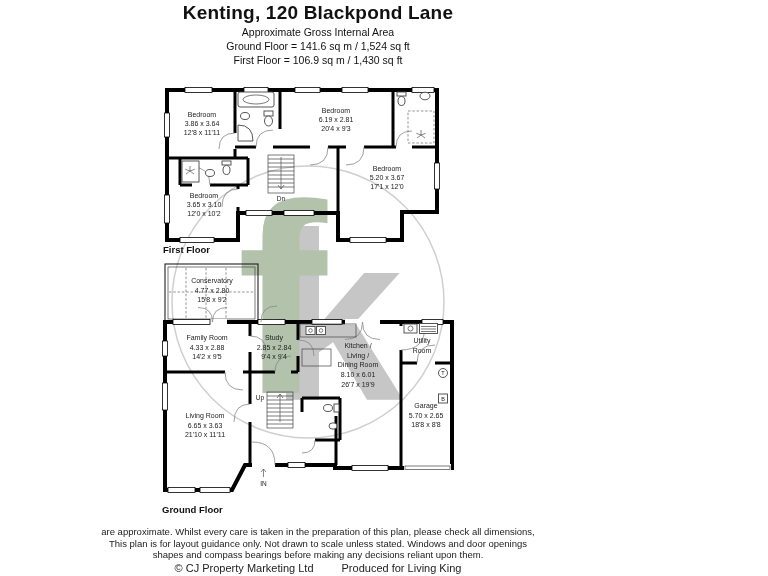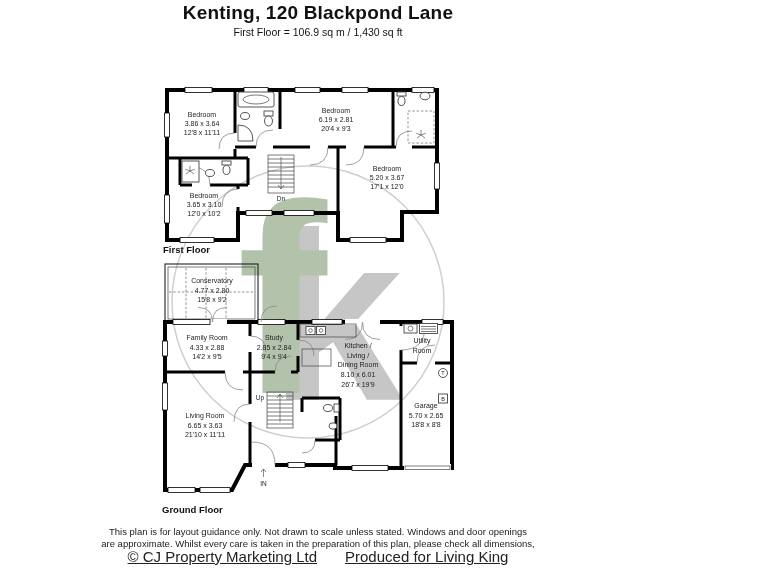--- a/index.html
+++ b/index.html
@@ -17,31 +17,33 @@
   .win{fill:#fff;stroke:#000;stroke-width:0.8;}
   .gap{fill:#fff;stroke:none;}
   .arc{fill:none;stroke:#888;stroke-width:0.8;}
   .fx{fill:#fff;stroke:#444;stroke-width:0.9;}
   .fxd{fill:none;stroke:#666;stroke-width:0.7;stroke-dasharray:2.5 1.8;}
   .fxl{stroke:#555;stroke-width:0.7;}
   .rl{font-size:7px;fill:#222;text-anchor:middle;font-family:"Liberation Sans",sans-serif;}
   .sl{font-size:6.5px;fill:#222;font-family:"Liberation Sans",sans-serif;}
   .fl{font-size:9.5px;font-weight:bold;fill:#111;font-family:"Liberation Sans",sans-serif;}
   .ftr{position:absolute;left:0;top:526px;width:100%;text-align:center;font-size:9.5px;line-height:11.5px;color:#222;}
-  .credit{display:flex;justify-content:center;gap:28px;margin-top:2px;font-size:15px;text-decoration:underline;}
+  .credit{display:flex;justify-content:center;gap:28px;margin-top:2px;font-size:11px;}
 </style>
 </head>
 <body>
 
 <div id="page">
 
   <div class="hdr">
     <h1>Kenting, 120 Blackpond Lane</h1>
   </div>
   <div class="subhdr">
+    <div>Approximate Gross Internal Area</div>
+    <div>Ground Floor = 141.6 sq m / 1,524 sq ft</div>
     <div>First Floor = 106.9 sq m / 1,430 sq ft</div>
   </div>
 
   <svg class="plan" style="left:622px;top:12px;z-index:3" width="90" height="60" viewBox="0 0 90 60">
     <text x="18" y="37" style="font:bold 12px 'Liberation Sans',sans-serif" text-anchor="middle">N</text>
     <circle cx="55" cy="32" r="17" fill="none" stroke="#555" stroke-width="0.9"></circle>
     <g transform="rotate(18 55 32)">
       <path d="M55,10 L58.5,28.5 L77,32 L58.5,35.5 L55,54 L51.5,35.5 L33,32 L51.5,28.5 Z" fill="#111"></path>
       <path d="M55,10 L58.5,28.5 L55,32 Z M77,32 L58.5,35.5 L55,32 Z M55,54 L51.5,35.5 L55,32 Z M33,32 L51.5,28.5 L55,32 Z" fill="#fff" stroke="#111" stroke-width="0.4"></path>
     </g>
@@ -267,21 +269,22 @@
       <text class="rl" x="271" y="161.5">5.70 x 2.65</text>
       <text class="rl" x="271" y="171">18'8 x 8'8</text>
       <text class="rl" x="50" y="162">Living Room</text>
       <text class="rl" x="50" y="171.5">6.65 x 3.63</text>
       <text class="rl" x="50" y="181">21'10 x 11'11</text>
     </g>
     <text class="fl" x="7" y="257">Ground Floor</text>
   </svg>
 
   <div class="ftr">
+    <div>are approximate. Whilst every care is taken in the preparation of this plan, please check all dimensions,</div>
     <div>This plan is for layout guidance only. Not drawn to scale unless stated. Windows and door openings</div>
-    <div>are approximate. Whilst every care is taken in the preparation of this plan, please check all dimensions,</div>
+    <div>shapes and compass bearings before making any decisions reliant upon them.</div>
     <div class="credit">
       <span>© CJ Property Marketing Ltd</span>
       <span>Produced for Living King</span>
     </div>
   </div>
 
 </div>
 
 </body></html>

